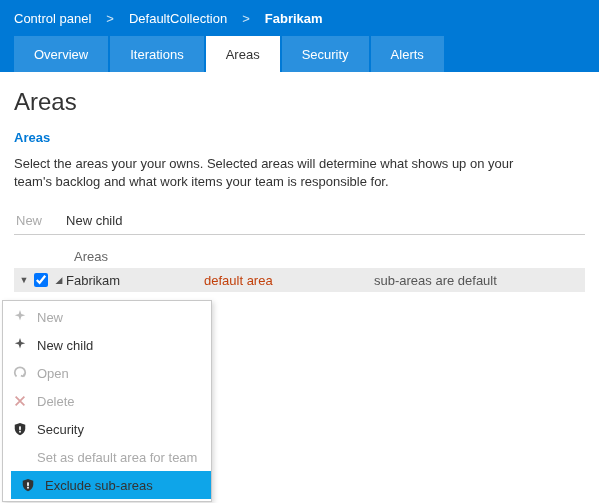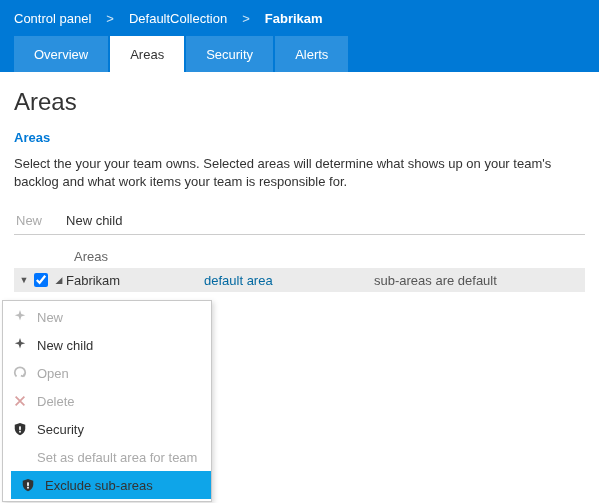--- a/index.html
+++ b/index.html
@@ -105,21 +105,21 @@
   .row input[type=checkbox] {
     width: 14px; height: 14px;
   }
   .row .exp2 {
     width: 14px;
     text-align: center;
     color: #555;
     font-size: 9px;
   }
   .row .col-name { width: 138px; }
-  .row .col-def { width: 170px; color:#0369a1;}
+  .row .col-def { width: 170px; color:#c2410c;}
   .row .col-sub { flex:1; color:#555;}
   .ctxmenu {
     position: absolute;
     left: 2px;
     top: 300px;
     width: 210px;
     background: #fff;
     border: 1px solid #c8c8c8;
     box-shadow: 2px 2px 5px rgba(0,0,0,0.15);
     padding: 2px 0;
@@ -150,29 +150,30 @@
 <div class="brc">
   <span>Control panel</span>
   <span class="sep">&gt;</span>
   <span>DefaultCollection</span>
   <span class="sep">&gt;</span>
   <span class="cur">Fabrikam</span>
 </div>
 
 <div class="tabbar">
   <div class="tab">Overview</div>
+  <div class="tab">Iterations</div>
   <div class="tab active">Areas</div>
   <div class="tab">Security</div>
   <div class="tab">Alerts</div>
 </div>
 
 <div class="page">
   <div class="page-title">Areas</div>
   <div class="section-title">Areas</div>
-  <div class="desc">Select the your your team owns. Selected areas will determine what shows up on your team's backlog and what work items your team is responsible for.</div>
+  <div class="desc">Select the areas your your owns. Selected areas will determine what shows up on your team's backlog and what work items your team is responsible for.</div>
 
   <div class="toolbar">
     <span class="disabled">New</span>
     <span>New child</span>
   </div>
 
   <div class="gridhead">Areas</div>
 
   <div class="row">
     <div class="exp">▼</div>

